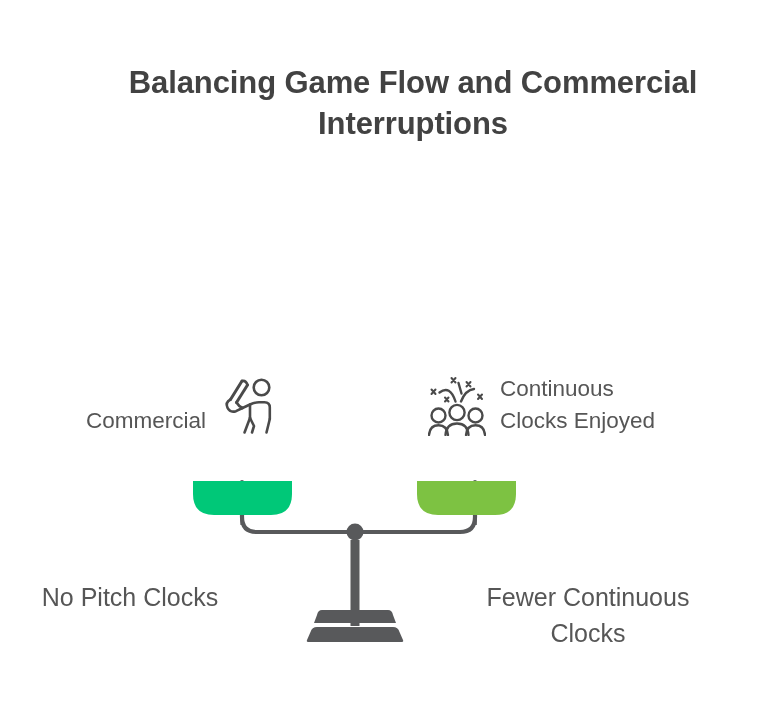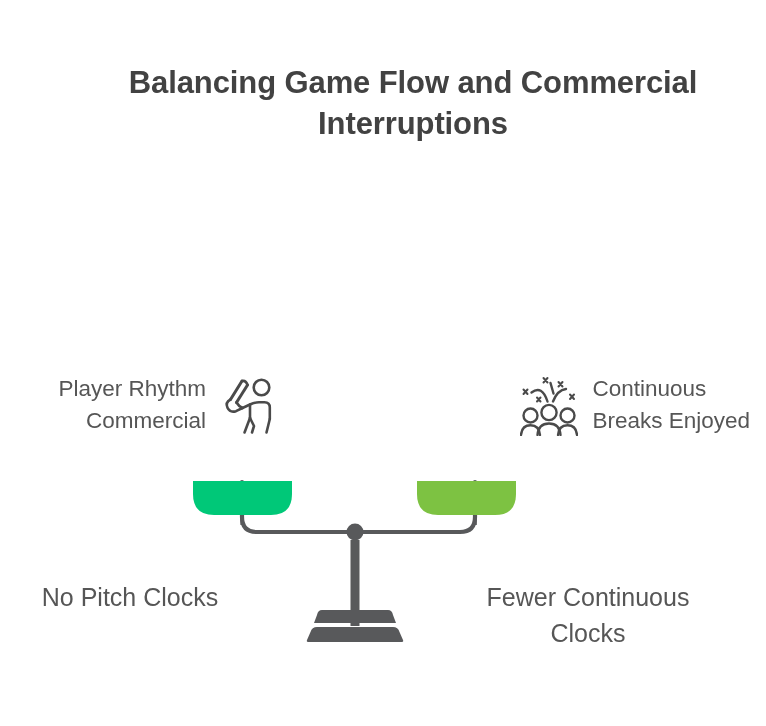--- a/index.html
+++ b/index.html
@@ -46,21 +46,21 @@
   .pan-label-row.left {
     left: 16px;
     top: 373px;
     width: 262px;
     justify-content: flex-end;
   }
   .pan-label-row.right {
     left: 428px;
     top: 373px;
     width: 322px;
-    justify-content: flex-end;
+    justify-content: flex-start;
   }
   .pan-label-text {
     font-size: 22.5px;
     line-height: 1.42;
     color: #565656;
   }
   .pan-label-row.left .pan-label-text { text-align: right; }
   .pan-label-row.right .pan-label-text { text-align: left; }
 
   .pan-icon {
@@ -100,21 +100,21 @@
 </style>
 </head>
 <body>
 
 <div id="infographic">
 
   <div class="title">Balancing Game Flow and Commercial Interruptions</div>
 
   <div class="pan-label-row left">
     <div class="pan-label-text">
-      <span>Player Rhythm</span><br>
+      <br>
       <span>Commercial</span>
     </div>
     <svg class="pan-icon" viewBox="0 0 58 62">
       <g fill="none" stroke="#4a4a4a" stroke-width="2.6" stroke-linecap="round" stroke-linejoin="round">
 
         <circle cx="41.5" cy="13.5" r="7.8"></circle>
 
         <path d="M 22.0 7.0 L 10.5 25.5" stroke-width="3.0"></path>
         <path d="M 27.5 11.0 L 16.5 28.5" stroke-width="3.0"></path>
         <path d="M 22.0 7.0 Q 25.8 6.0 27.5 11.0"></path>
@@ -153,21 +153,21 @@
         <circle cx="29.0" cy="38.5" r="7.6"></circle>
         <circle cx="47.5" cy="41.5" r="7.0"></circle>
 
         <path d="M 1.0 61.0 Q 1.8 51.2 10.5 51.2 Q 19.2 51.2 20.0 61.0"></path>
         <path d="M 17.5 61.0 Q 18.4 49.5 29.0 49.5 Q 39.6 49.5 40.5 61.0"></path>
         <path d="M 38.0 61.0 Q 38.8 51.2 47.5 51.2 Q 56.2 51.2 57.0 61.0"></path>
       </g>
     </svg>
     <div class="pan-label-text">
       <span>Continuous</span><br>
-      <span>Breaks Enjoyed</span>
+      <span>Clocks Enjoyed</span>
     </div>
   </div>
 
   <svg class="scale" viewBox="0 0 766 180">
 
     <path d="M 242 12 L 242 47 Q 242 62 257 62 L 460 62 Q 475 62 475 47 L 475 12" fill="none" stroke="#58595b" stroke-width="4.2" stroke-linecap="round" stroke-linejoin="round"></path>
 
     <path d="M 193 11 L 292 11 L 292 24 Q 292 45 271 45 L 214 45 Q 193 45 193 24 Z" fill="#00c878"></path>
 
     <rect x="240.4" y="45" width="3.4" height="10" fill="#58595b"></rect>

